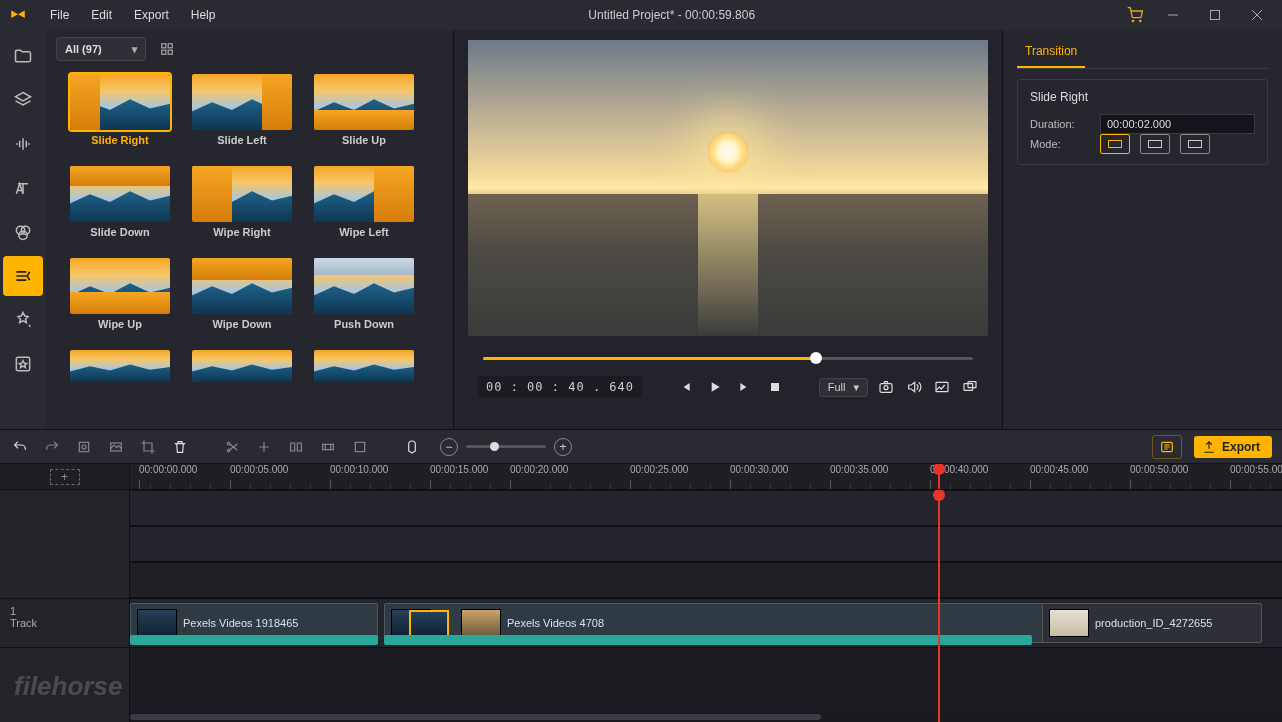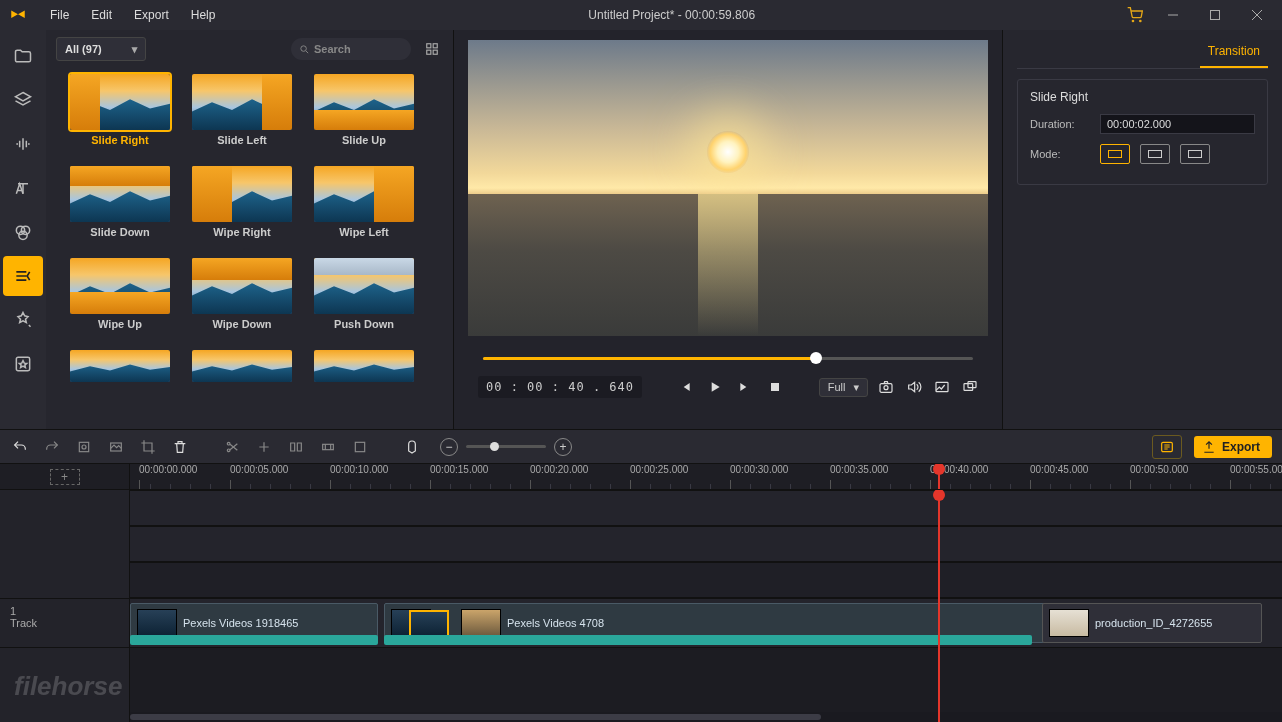--- a/index.html
+++ b/index.html
@@ -57,25 +57,25 @@
 .controls { width:500px; display:flex; align-items:center; gap:10px; margin-top:4px; }
 .tc { background:#1b1b22; padding:4px 8px; border-radius:3px; font-family:monospace; font-size:12px; letter-spacing:1px; }
 .ctl-group { flex:1; display:flex; justify-content:center; gap:14px; align-items:center; }
 .ctl-ico { color:#ddd; }
 .ctl-ico svg { width:16px; height:16px; display:block;}
 .ratio { background:#2f2f38; border:1px solid #444; border-radius:3px; padding:2px 8px; display:flex; align-items:center; gap:8px; font-size:11px;}
 .tools-r { display:flex; gap:12px; }
 
 
 .inspector { flex:0 0 280px; background:#26262e; border-left:1px solid #111; padding:10px 14px; }
-.insp-tabs { display:flex; justify-content:flex-end; border-bottom:1px solid #3a3a44; margin-bottom:10px;}
+.insp-tabs { display:flex; justify-content:flex-start; border-bottom:1px solid #3a3a44; margin-bottom:10px;}
 .insp-tab { padding:4px 8px 8px; color:#ffb400; border-bottom:2px solid #ffb400; font-size:12px;}
 .insp-group { border:1px solid #3a3a44; border-radius:3px; padding:10px 12px; }
 .insp-title { color:#ddd; margin-bottom:10px; }
-.insp-row { display:flex; align-items:center; margin-bottom:10px; }
+.insp-row { display:flex; align-items:center; }
 .insp-label { width:70px; color:#bbb; font-size:11px; }
 .insp-val { flex:1; background:#14141a; border:1px solid #3a3a44; padding:3px 6px; font-size:11px; color:#ddd; }
 .mode-opts { display:flex; gap:10px; }
 .mode-opt { width:30px; height:20px; border:1px solid #888; border-radius:2px; display:flex; align-items:center; justify-content:center;}
 .mode-opt.sel { border-color:#ffb400; color:#ffb400;}
 .mode-opt .inner { width:14px; height:8px; border:1px solid currentColor;}
 
 
 .tl-toolbar { height:34px; background:#2a2a32; display:flex; align-items:center; padding:0 10px; gap:12px; border-bottom:1px solid #111;}
 .tl-ico { color:#888; width:20px; height:20px; display:flex; align-items:center; justify-content:center;}
@@ -211,29 +211,20 @@
         </svg>
       </div>
   </div>
 
   <div class="library">
     <div class="lib-head">
       <div class="combo">
         <span>All (97)</span>
         <span class="chev">▾</span>
       </div>
-      <div class="search">
-        <div class="search-box">
-          <svg width="11" height="11" viewBox="0 0 24 24" fill="none" stroke="currentColor" stroke-width="2">
-              <circle cx="10" cy="10" r="6"></circle>
-              <path d="M20 20l-5-5"></path>
-            </svg>
-          <span>Search</span>
-        </div>
-      </div>
       <div class="grid-tgl">
           <svg viewBox="0 0 24 24" fill="none" stroke="currentColor" stroke-width="2">
             <rect x="3" y="3" width="7" height="7"></rect>
             <rect x="14" y="3" width="7" height="7"></rect>
             <rect x="3" y="14" width="7" height="7"></rect>
             <rect x="14" y="14" width="7" height="7"></rect>
           </svg>
         </div>
     </div>
     <div class="thumbs">
@@ -546,21 +537,21 @@
         <div class="tick" style="left: 200px;">00:00:10.000</div>
         <div class="minor" style="left: 220px;"></div>
         <div class="minor" style="left: 240px;"></div>
         <div class="minor" style="left: 260px;"></div>
         <div class="minor" style="left: 280px;"></div>
         <div class="tick" style="left: 300px;">00:00:15.000</div>
         <div class="minor" style="left: 320px;"></div>
         <div class="minor" style="left: 340px;"></div>
         <div class="minor" style="left: 360px;"></div>
         <div class="minor" style="left: 380px;"></div>
-        <div class="tick" style="left: 400px;">00:00:20.000</div>
+        <div class="tick" style="left: 380px;">00:00:20.000</div>
         <div class="minor" style="left: 420px;"></div>
         <div class="minor" style="left: 440px;"></div>
         <div class="minor" style="left: 460px;"></div>
         <div class="minor" style="left: 480px;"></div>
         <div class="tick" style="left: 500px;">00:00:25.000</div>
         <div class="minor" style="left: 520px;"></div>
         <div class="minor" style="left: 540px;"></div>
         <div class="minor" style="left: 560px;"></div>
         <div class="minor" style="left: 580px;"></div>
         <div class="tick" style="left: 600px;">00:00:30.000</div>

